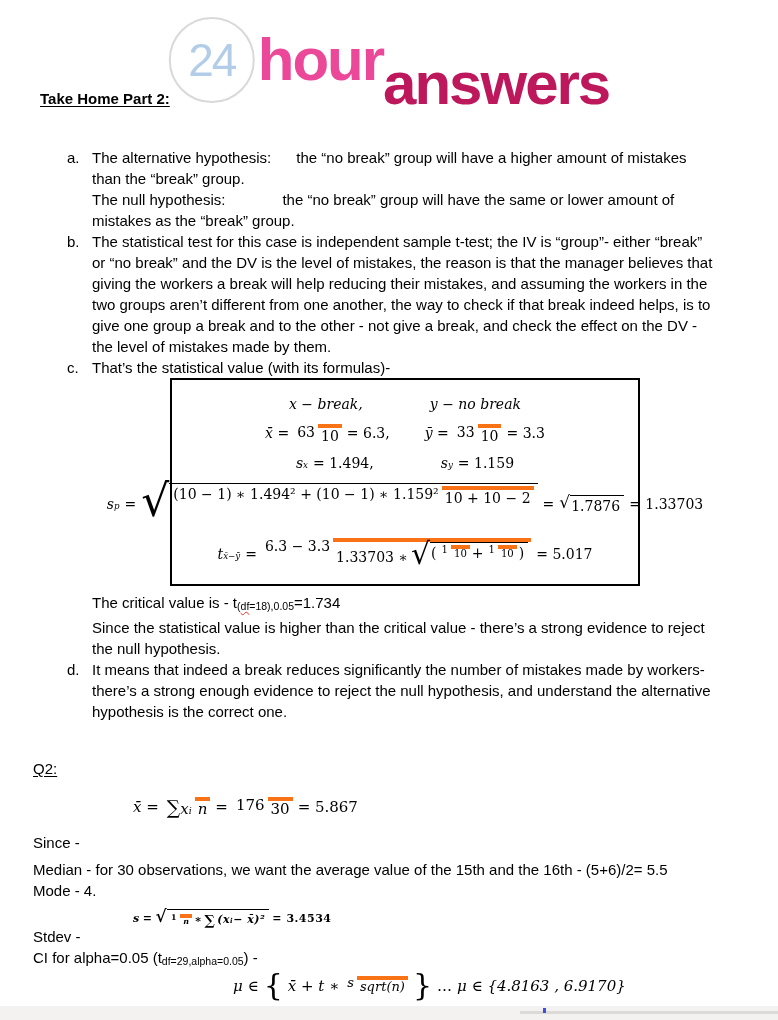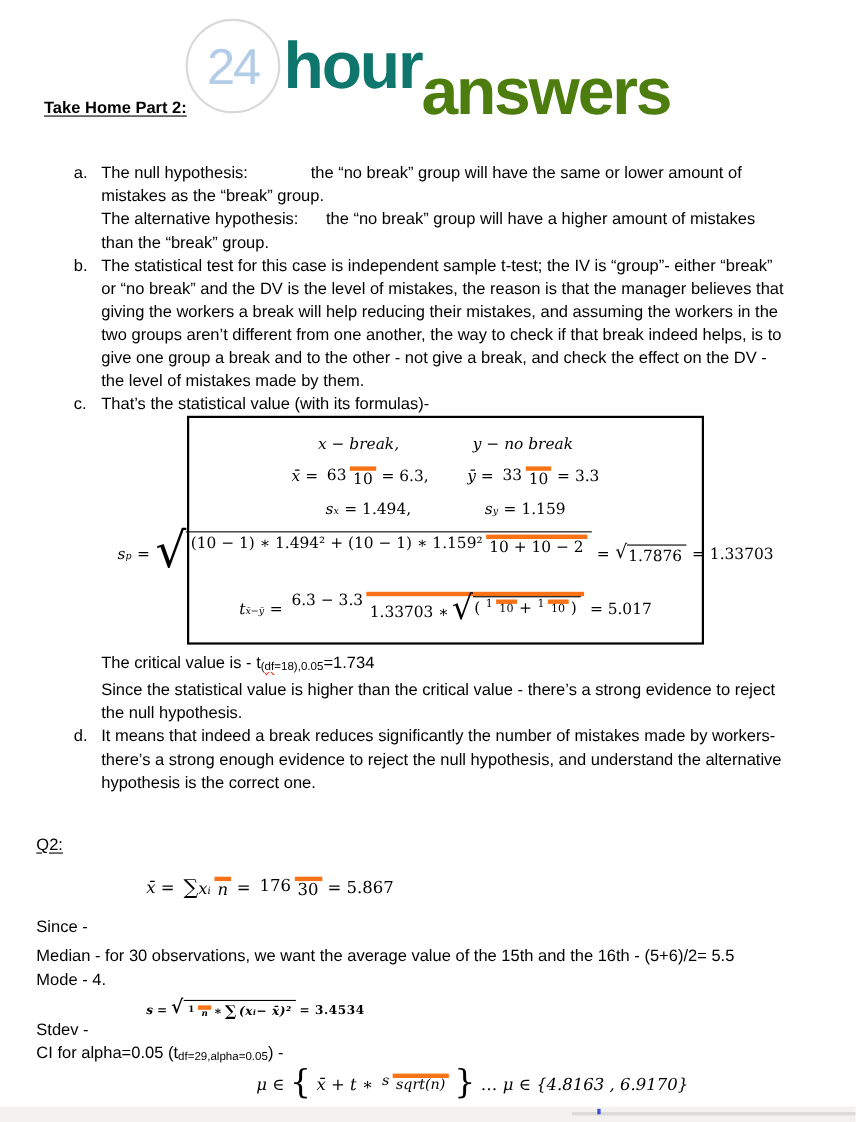--- a/index.html
+++ b/index.html
@@ -6,22 +6,22 @@
   .page{position:relative;width:778px;height:1020px;background:#fff;overflow:hidden;
         font-family:"Liberation Sans",sans-serif;font-size:15px;color:#000;}
 
   
   .logo{position:absolute;top:6px;left:50%;transform:translateX(-50%);
         display:flex;align-items:center;white-space:nowrap;justify-content:center;}
   .logo-circle{width:86px;height:86px;border:2px solid #d9d9d9;border-radius:50%;
         box-sizing:border-box;display:flex;align-items:center;justify-content:center;flex-shrink:0;}
   .logo-24{font-size:46px;color:#b3cde9;letter-spacing:-2px;font-weight:400;}
   .logo-word{font-size:60px;font-weight:bold;letter-spacing:-2px;line-height:1;}
-  .logo-hour{color:#0f766e;margin-left:3px;}
-  .logo-answers{color:#4d7c0f;margin-top:48px;}
+  .logo-hour{color:#ec4899;margin-left:3px;}
+  .logo-answers{color:#be185d;margin-top:48px;}
 
   
   .content{position:absolute;top:88px;left:0;width:778px;box-sizing:border-box;
            padding:0 60px 0 40px;line-height:21px;}
   .doc-title{font-weight:bold;text-decoration:underline;text-underline-offset:2px;margin-bottom:38px;}
   .olist{margin-left:27px;}
   .li{display:flex;}
   .li-marker{width:25px;flex-shrink:0;}
   .li-body{flex:1;min-width:0;}
   p{margin:0;}
@@ -90,22 +90,22 @@
 
   <div class="content">
 
     <div class="doc-title">Take Home Part 2:</div>
 
     <div class="olist">
 
       <div class="li">
         <span class="li-marker">a.</span>
         <div class="li-body">
+          <p><span>The alternative hypothesis:</span><span class="gap-a2"></span><span>the “no break” group will have a higher amount of mistakes than the “break” group.</span></p>
           <p><span>The null hypothesis:</span><span class="gap-a1"></span><span>the “no break” group will have the same or lower amount of mistakes as the “break” group.</span></p>
-          <p><span>The alternative hypothesis:</span><span class="gap-a2"></span><span>the “no break” group will have a higher amount of mistakes than the “break” group.</span></p>
         </div>
       </div>
 
       <div class="li">
         <span class="li-marker">b.</span>
         <div class="li-body">
           <p>The statistical test for this case is independent sample t-test; the IV is “group”- either “break” or “no break” and the DV is the level of mistakes, the reason is that the manager believes that giving the workers a break will help reducing their mistakes, and assuming the workers in the two groups aren’t different from one another, the way to check if that break indeed helps, is to give one group a break and to the other - not give a break, and check the effect on the DV - the level of mistakes made by them.</p>
         </div>
       </div>
 

